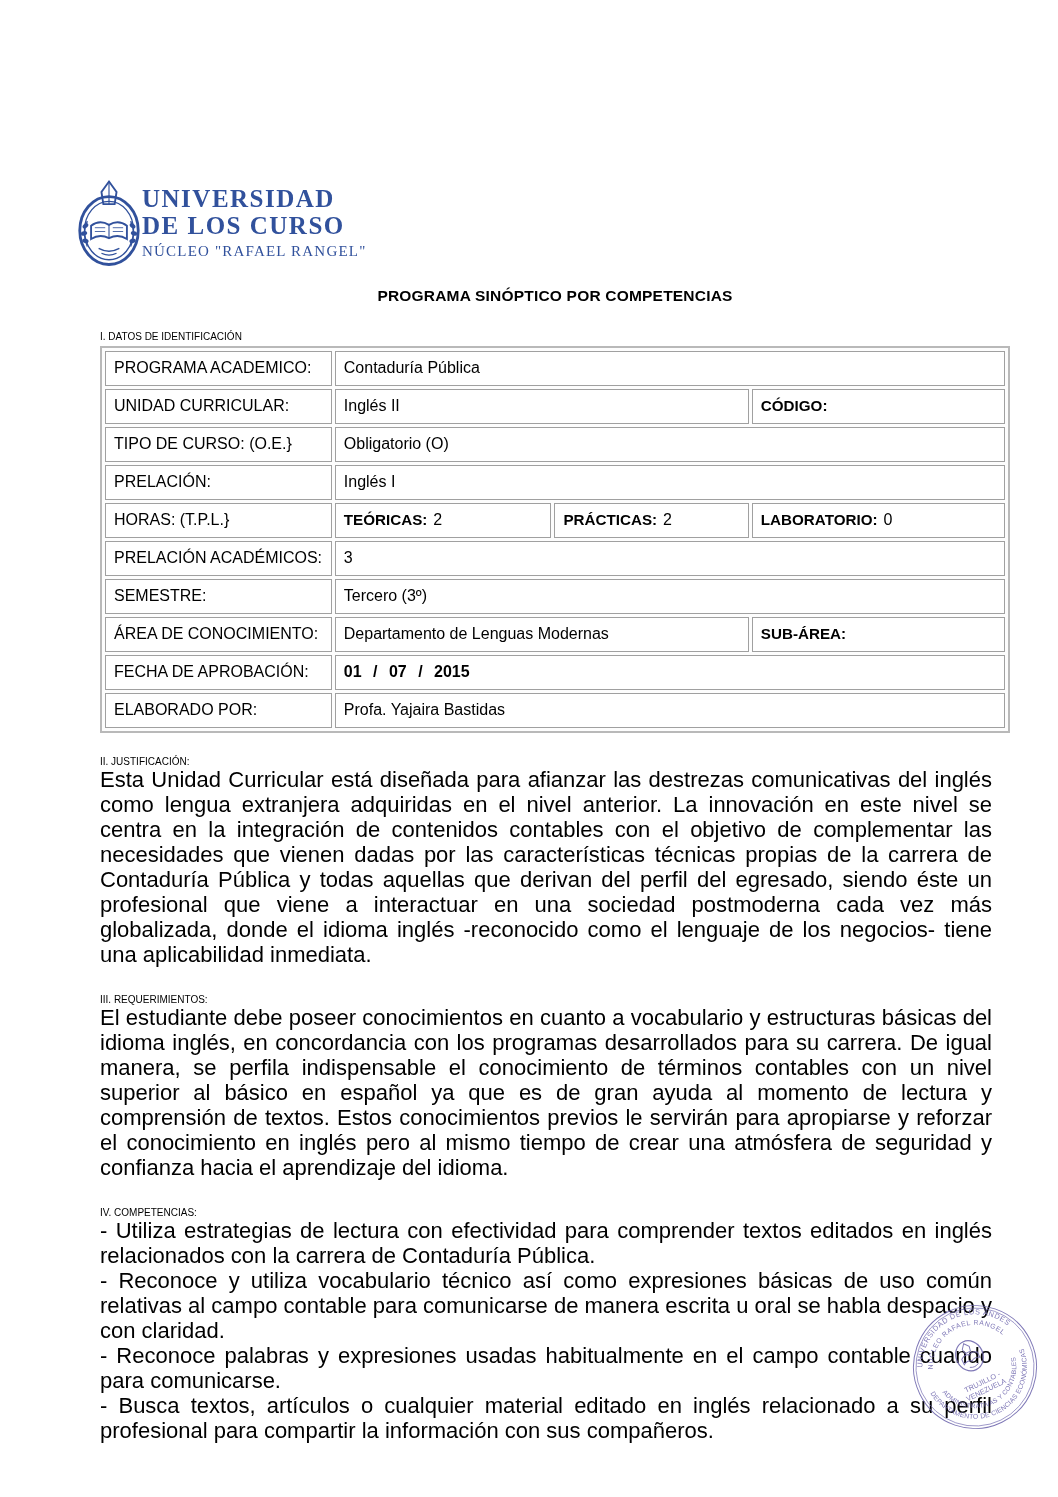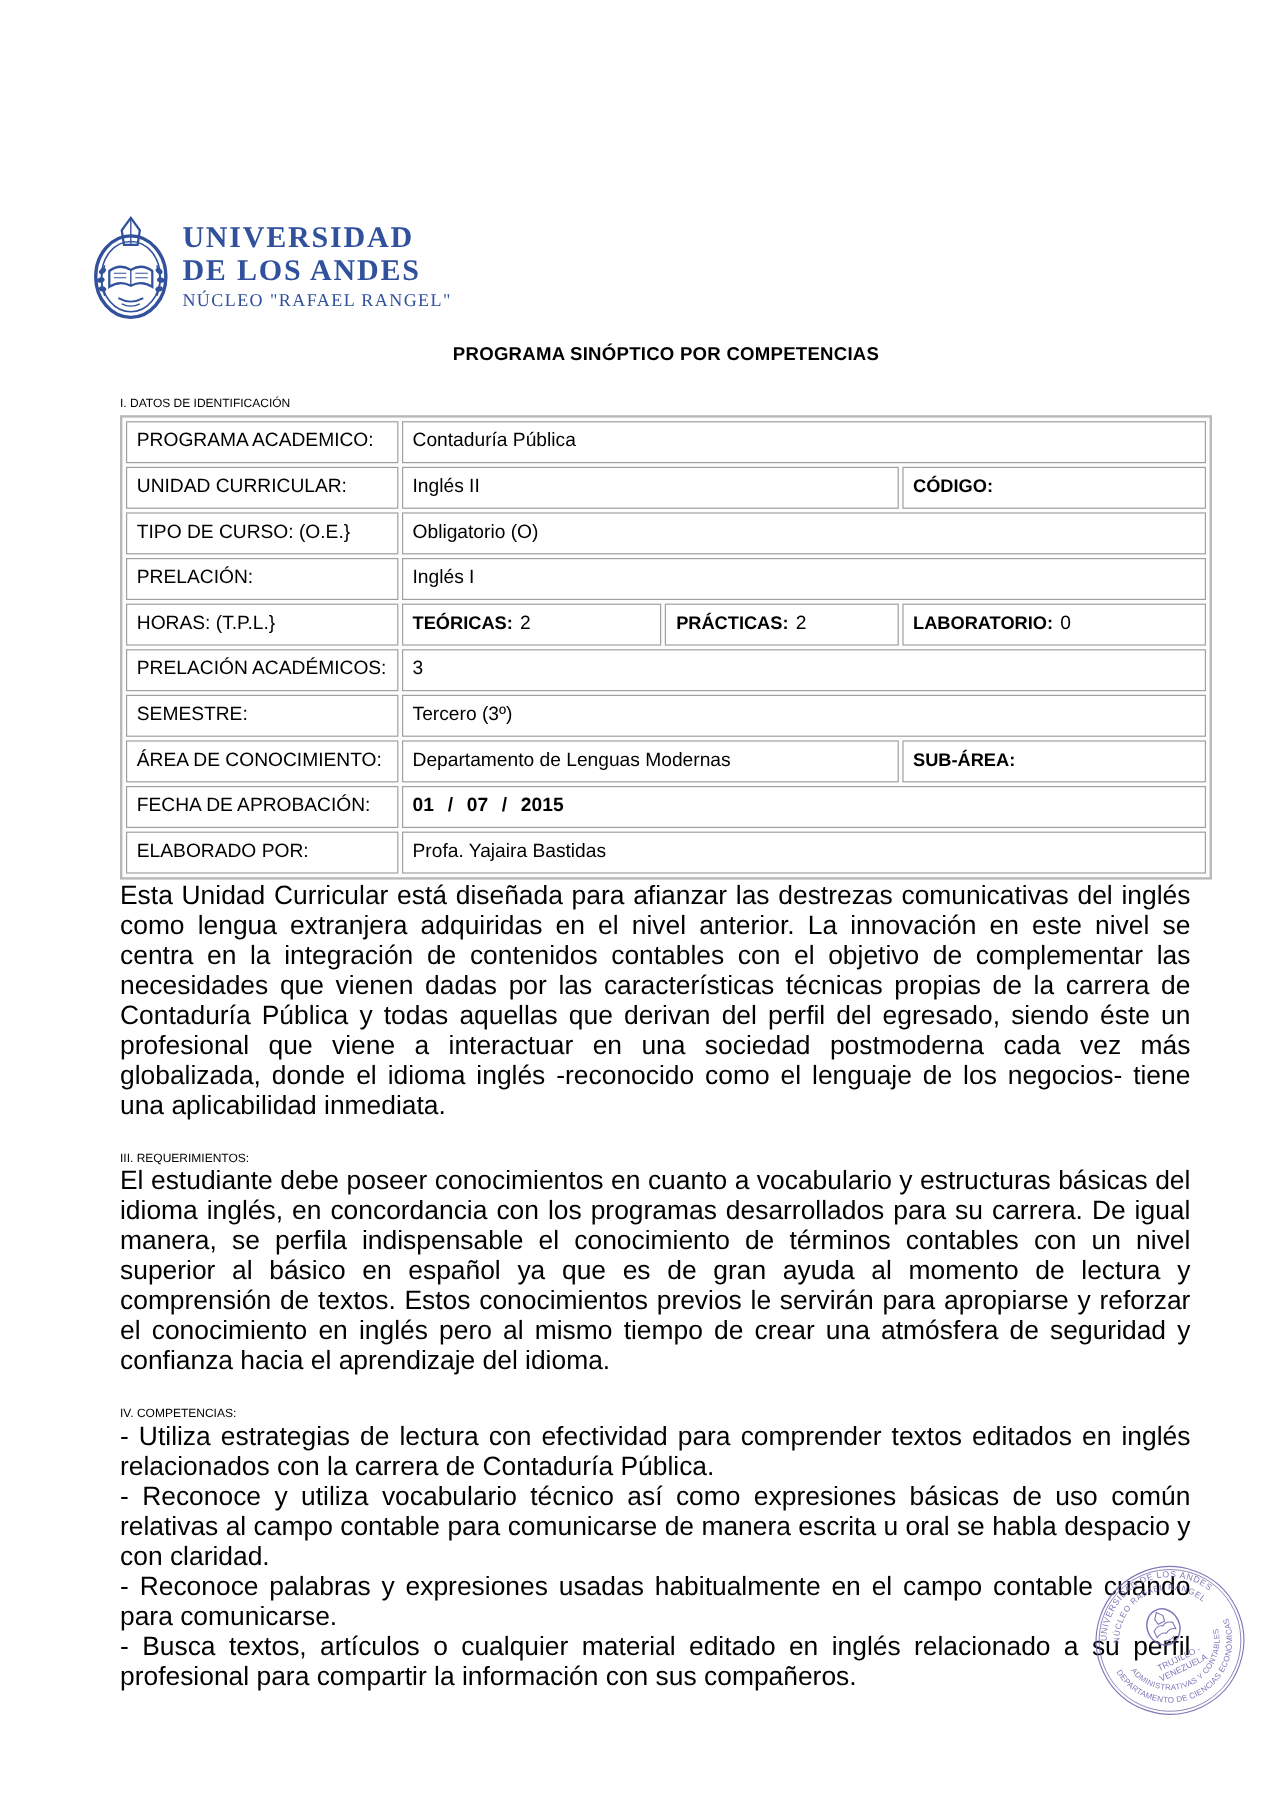--- a/index.html
+++ b/index.html
@@ -5,21 +5,21 @@
   html,body{margin:0;padding:0;background:#ffffff;}
   .page{
     position:relative;
     width:1058px;height:1497px;
     background:#ffffff;
     font-family:"Liberation Sans",sans-serif;
     color:#000;
     overflow:hidden;
   }
   
-  .logo{position:absolute;top:178px;left:76px;display:flex;align-items:center;gap:10px;}
+  .logo{position:absolute;top:178px;left:76px;display:flex;align-items:center;}
   .logo-emblem{width:66px;height:90px;}
   .logo-text{color:#31519c;font-family:"Liberation Serif",serif;}
   .logo-l1,.logo-l2{font-size:25px;font-weight:bold;letter-spacing:1.5px;line-height:27px;white-space:nowrap;}
   .logo-l3{font-size:15px;letter-spacing:1.2px;line-height:22px;white-space:nowrap;margin-top:1px;}
   
   .content{position:absolute;left:100px;top:287px;width:910px;}
   .doc-title{text-align:center;font-weight:bold;font-size:15.5px;margin:0 0 26px 0;letter-spacing:.2px;}
   .sec-heading{font-size:10px;font-weight:normal;margin:0 0 4px 0;}
   .sec-heading.gap{margin-top:23px;margin-bottom:0;}
   .sec-heading.gap2{margin-top:27px;margin-bottom:0;}
@@ -80,21 +80,21 @@
         <ellipse cx="60" cy="50" rx="2.4" ry="1.3" transform="rotate(40 60 50)" fill="#31519c"></ellipse>
         <ellipse cx="61.5" cy="58" rx="2.4" ry="1.3" transform="rotate(15 61.5 58)" fill="#31519c"></ellipse>
         <ellipse cx="60" cy="66" rx="2.4" ry="1.3" transform="rotate(-15 60 66)" fill="#31519c"></ellipse>
 
         <path d="M24 74 Q35 80 46 74" stroke-width="1.6"></path>
         <path d="M27 79 Q35 83 43 79" stroke-width="1.2"></path>
       </g>
     </svg>
     <div class="logo-text">
       <div class="logo-l1">UNIVERSIDAD</div>
-      <div class="logo-l2">DE LOS ANDES</div>
+      <div class="logo-l2">DE LOS CURSO</div>
       <div class="logo-l3">NÚCLEO "RAFAEL RANGEL"</div>
     </div>
   </div>
 
   <div class="content">
 
     <div class="doc-title">PROGRAMA SINÓPTICO POR COMPETENCIAS</div>
 
     <div class="sec-heading">I. DATOS DE IDENTIFICACIÓN</div>
 
@@ -146,20 +146,21 @@
         <td class="lbl">FECHA DE APROBACIÓN:</td>
         <td colspan="3" class="wide-space">01 / 07 / 2015</td>
       </tr>
       <tr>
         <td class="lbl">ELABORADO POR:</td>
         <td colspan="3">Profa. Yajaira Bastidas</td>
       </tr>
     </tbody>
       </table>
 
+    <div class="sec-heading gap">II. JUSTIFICACIÓN:</div>
     <p class="para">Esta Unidad Curricular está diseñada para afianzar las destrezas comunicativas del inglés como lengua extranjera adquiridas en el nivel anterior.  La innovación en este nivel se centra en la integración de contenidos contables con el objetivo de complementar  las necesidades que vienen dadas por las características técnicas propias de la carrera de Contaduría Pública y todas aquellas que derivan del perfil del egresado, siendo éste un profesional que viene a interactuar en una sociedad postmoderna cada vez más globalizada, donde el idioma inglés -reconocido como el lenguaje de los negocios- tiene una aplicabilidad inmediata.</p>
 
     <div class="sec-heading gap2">III. REQUERIMIENTOS:</div>
     <p class="para">El estudiante debe poseer conocimientos en cuanto a vocabulario y estructuras básicas del idioma inglés, en concordancia con los programas desarrollados para su carrera.  De igual manera, se perfila indispensable el conocimiento de términos  contables con un nivel superior al básico en español ya que es de gran ayuda al momento de lectura y comprensión de textos. Estos conocimientos previos le servirán para apropiarse y reforzar el conocimiento en inglés pero al mismo tiempo de crear una atmósfera de seguridad y confianza hacia el aprendizaje del idioma.</p>
 
     <div class="sec-heading gap2">IV. COMPETENCIAS:</div>
     <p class="para item">- Utiliza estrategias de lectura con efectividad para comprender textos editados en inglés relacionados con la carrera de Contaduría Pública.</p>
     <p class="para item">- Reconoce y utiliza vocabulario técnico así como expresiones básicas de uso común relativas al campo contable para comunicarse de manera escrita u oral se habla despacio y con claridad.</p>
     <p class="para item">- Reconoce palabras y expresiones usadas habitualmente en el campo contable cuando para comunicarse.</p>
     <p class="para item">- Busca textos, artículos o cualquier material editado en inglés relacionado a su perfil profesional para compartir la información con sus compañeros.</p>

